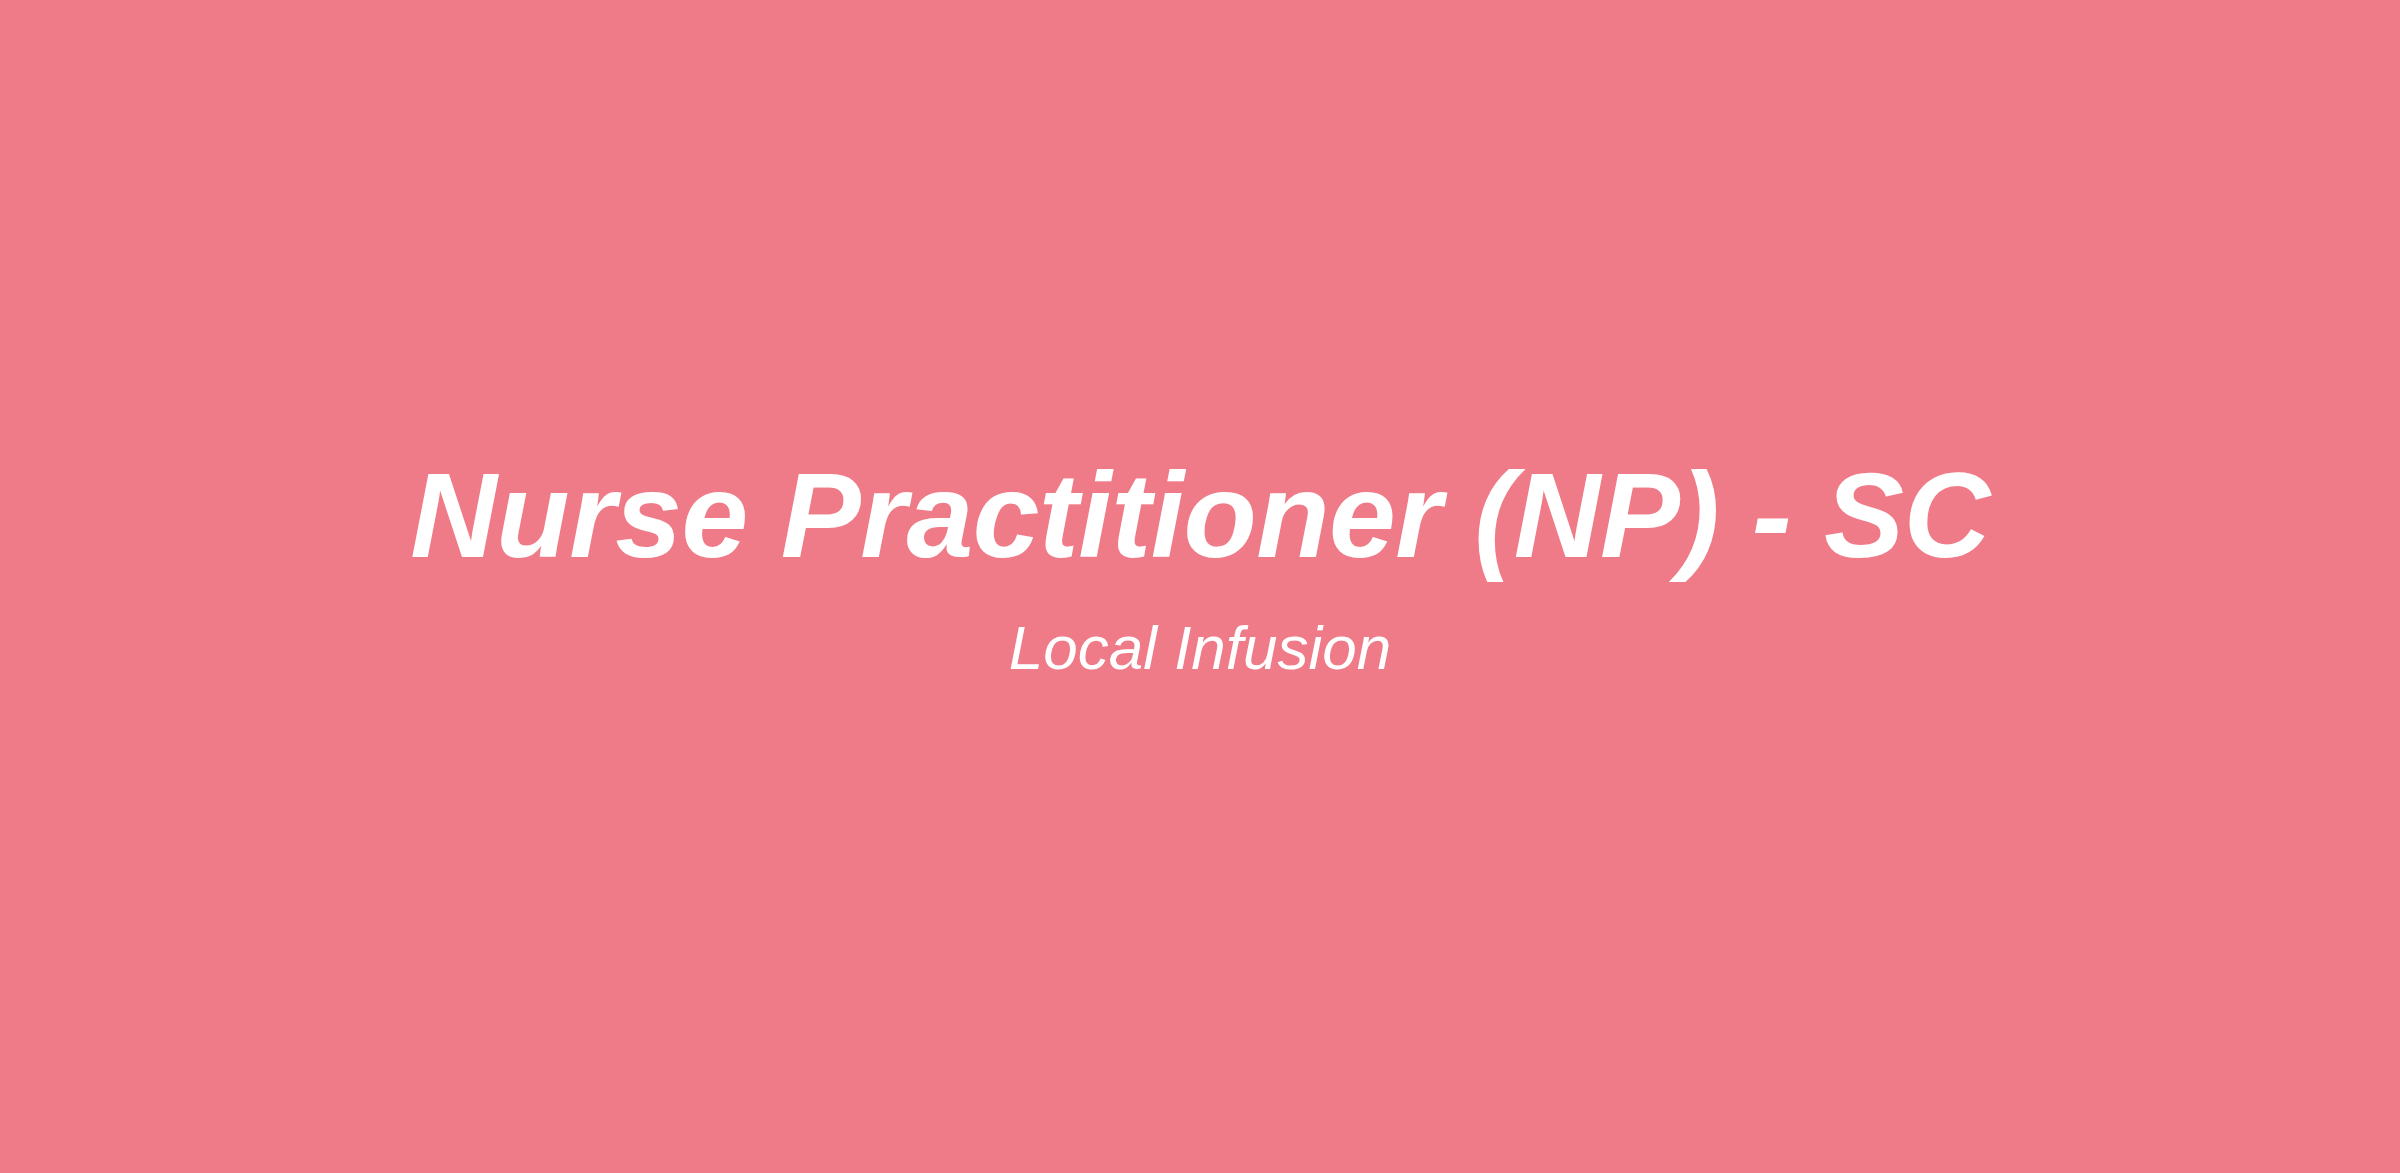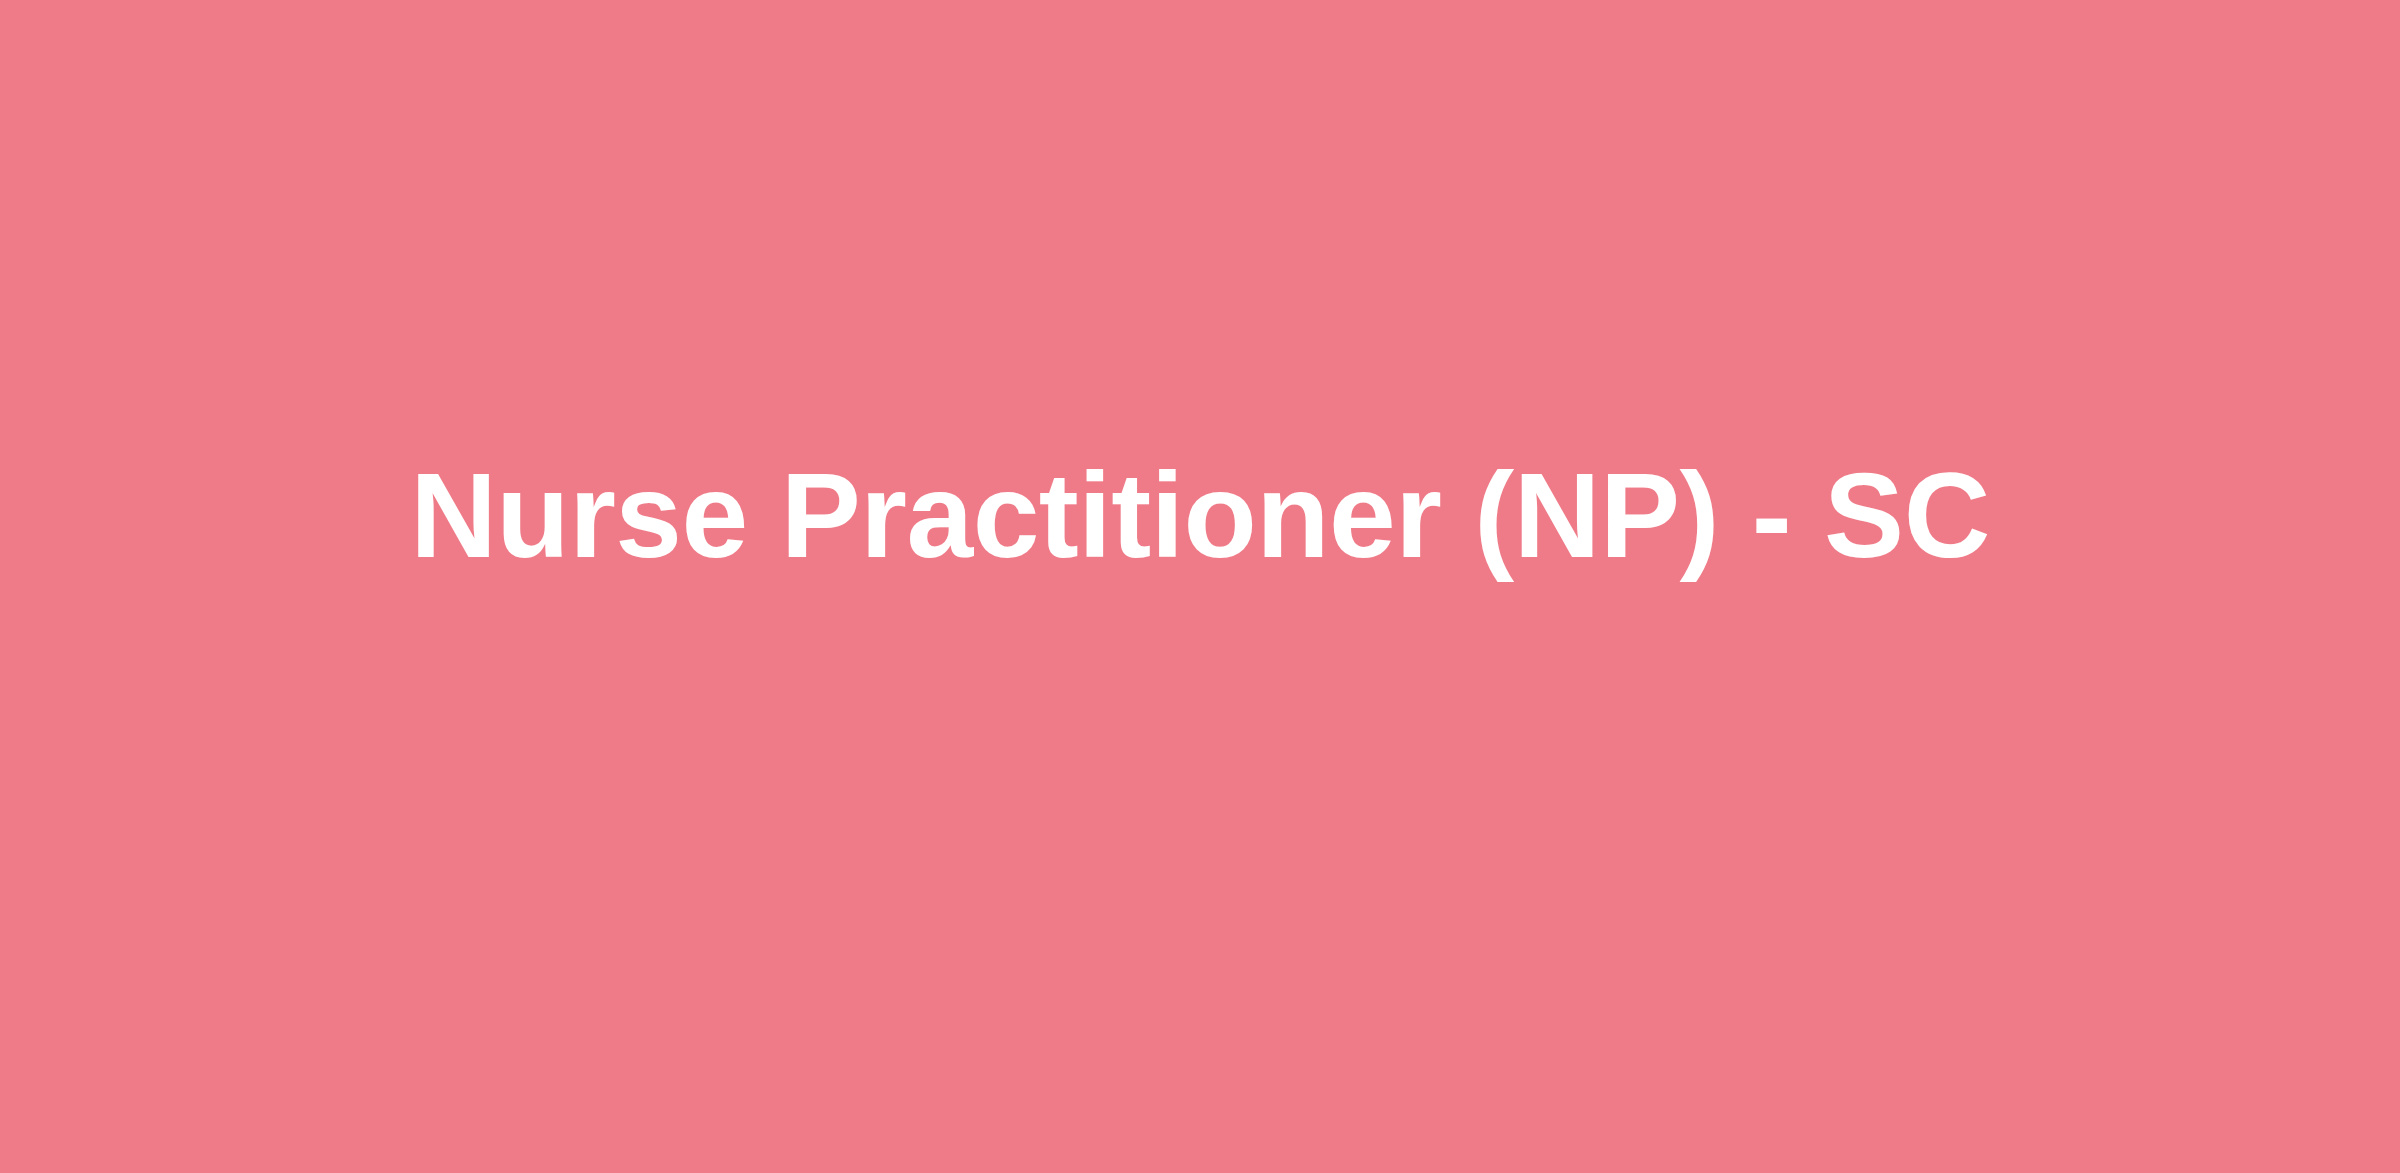--- a/index.html
+++ b/index.html
@@ -33,20 +33,21 @@
     position: absolute;
     left: 0;
     right: 0;
     top: 452px;
     display: flex;
     flex-direction: column;
     align-items: center;
     text-align: right;
     padding: 0 80px;
     box-sizing: border-box;
+    font-style: italic;
   }
 
   .hero-title {
     font-family: "Liberation Sans", sans-serif;
     font-size: 120px;
     font-weight: 700;
     line-height: 1.06;
     letter-spacing: -0.5px;
     color: #ffffff;
     margin: 0;
@@ -67,16 +68,17 @@
 </style>
 </head>
 <body>
 
 <div class="hero-banner">
 
   <div class="hero-text-block">
 
     <h1 class="hero-title">Nurse Practitioner (NP) - SC</h1>
 
+    <p class="hero-subtitle">Local Infusion</p>
 
   </div>
 
 </div>
 
 </body></html>

